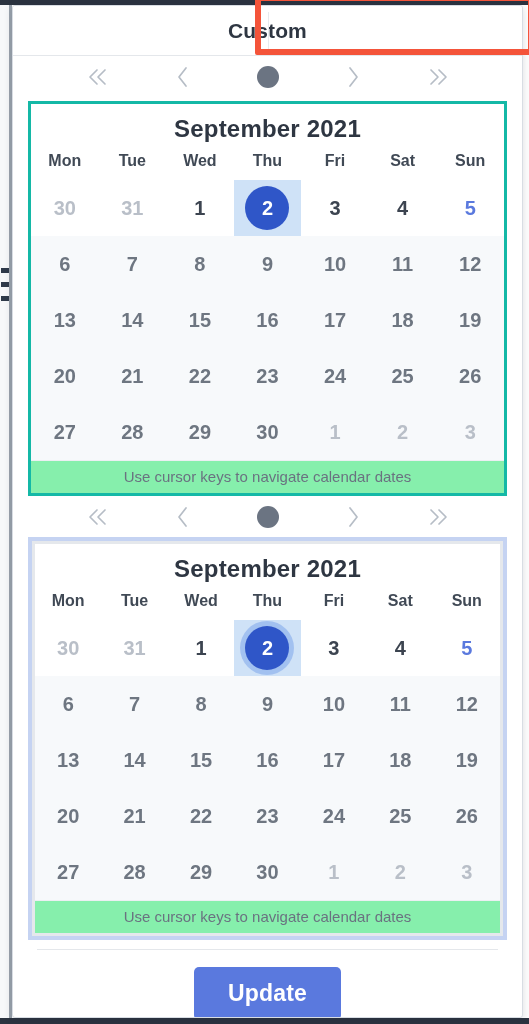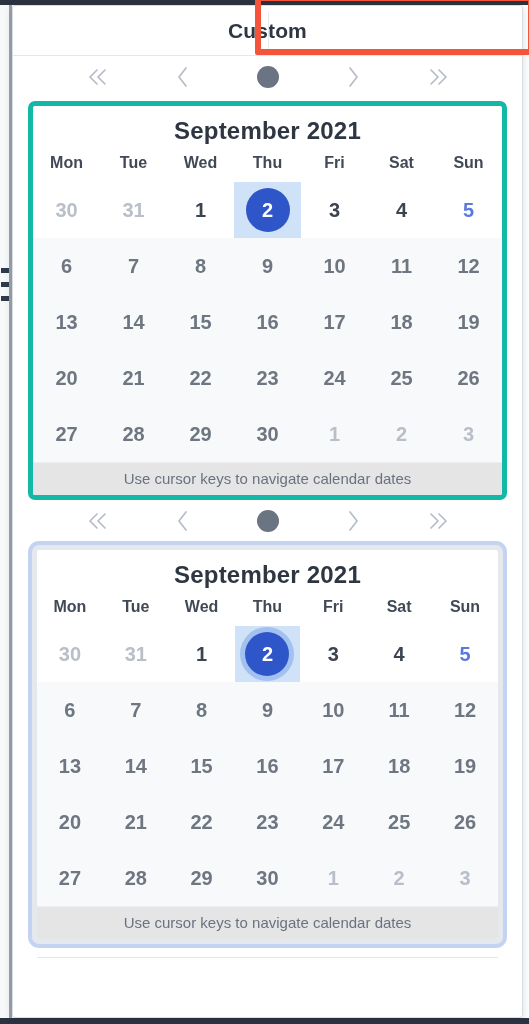--- a/index.html
+++ b/index.html
@@ -138,22 +138,22 @@
   .nav-btn svg { display: block; }
   .nav-dot {
     width: 22px;
     height: 22px;
     border-radius: 50%;
     background: #6b7482;
   }
 
   .calendar {
     margin: 3px 15px 0 15px;
-    border: 5px solid #14b8a6;
-    border-radius: 7px;
+    border: 3px solid #14b8a6;
+    border-radius: 0;
     background: #ffffff;
     overflow: hidden;
   }
   .calendar.focused {
     border-color: #e5e8ec;
     box-shadow: 0 0 0 4px #c5d3f2;
     margin: 3px 19px 0 19px;
   }
 
   .cal-title {
@@ -209,21 +209,21 @@
   }
   .day-circle.ring {
     box-shadow: 0 0 0 5px rgba(125,165,235,.55);
   }
 
   .cal-footer {
     text-align: center;
     font-size: 15px;
     color: #6a7280;
     padding: 7px 0 8px;
-    background: #e5e5e5;
+    background: #86efac;
     border-top: 1px solid #eceff2;
   }
 
   
   #panel-divider {
     margin: 13px 24px 0 24px;
     height: 1px;
     background: #e4e7eb;
   }
   #footer {
@@ -452,15 +452,18 @@
               <td class="muted" style="color: rgb(185, 191, 200);">3</td>
             </tr>
           </tbody>
       </table>
       <div class="cal-footer">Use cursor keys to navigate calendar dates</div>
     </div>
   </div>
 
   <div id="panel-divider"></div>
 
+  <div id="footer">
+    <button id="update-button" style="background: rgb(90, 121, 222);">Update</button>
+  </div>
 </div>
 
 <div id="annotation-box" style="border-color: rgb(244, 84, 58);"></div>
 
 </body></html>

